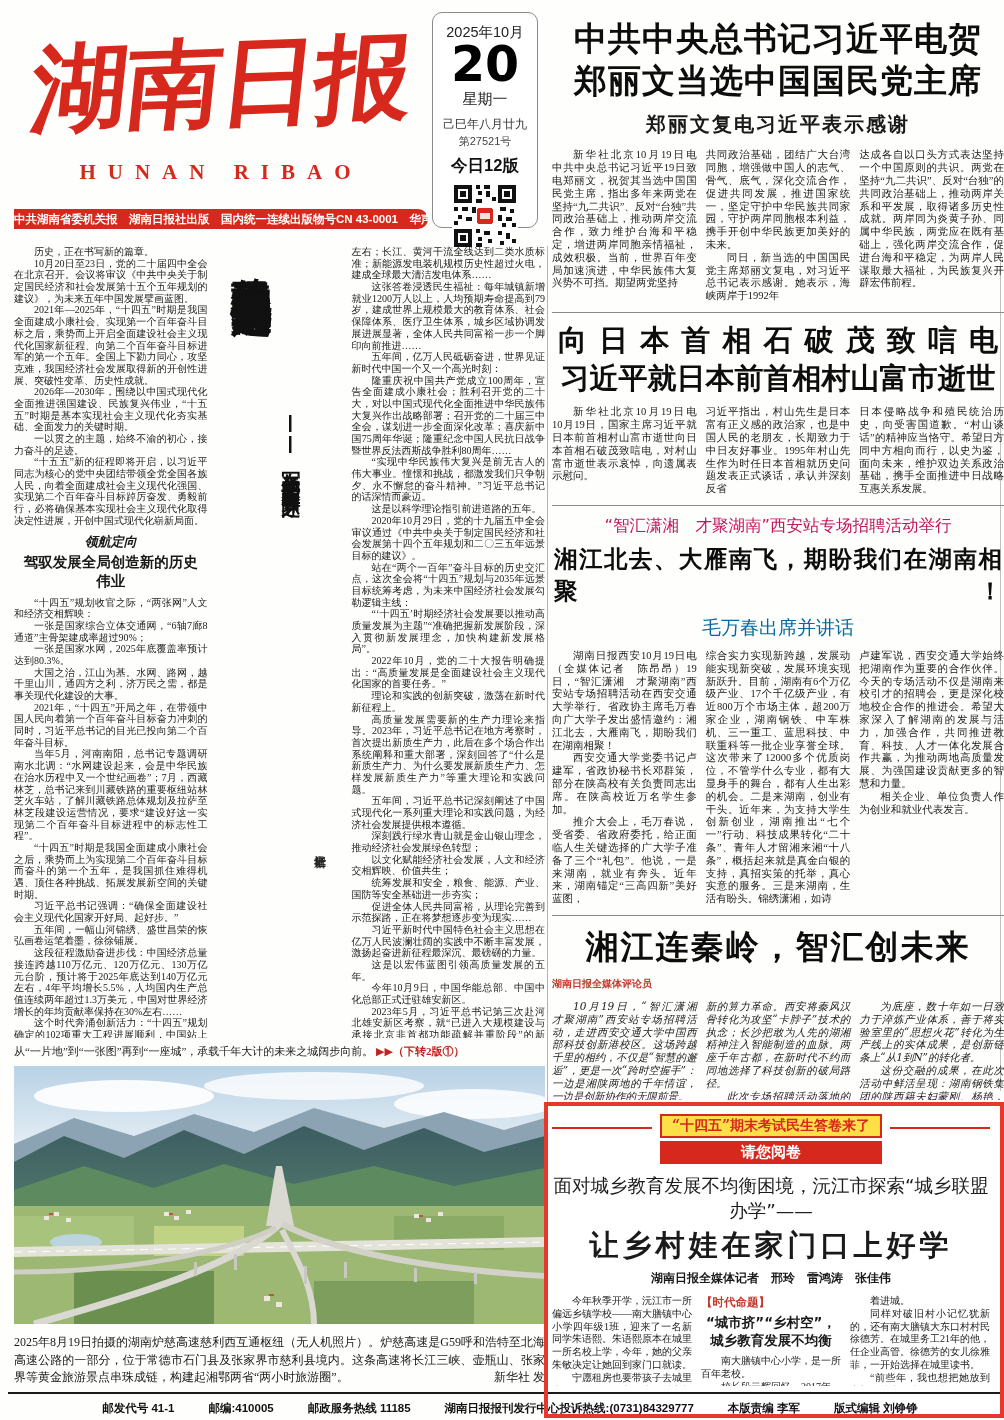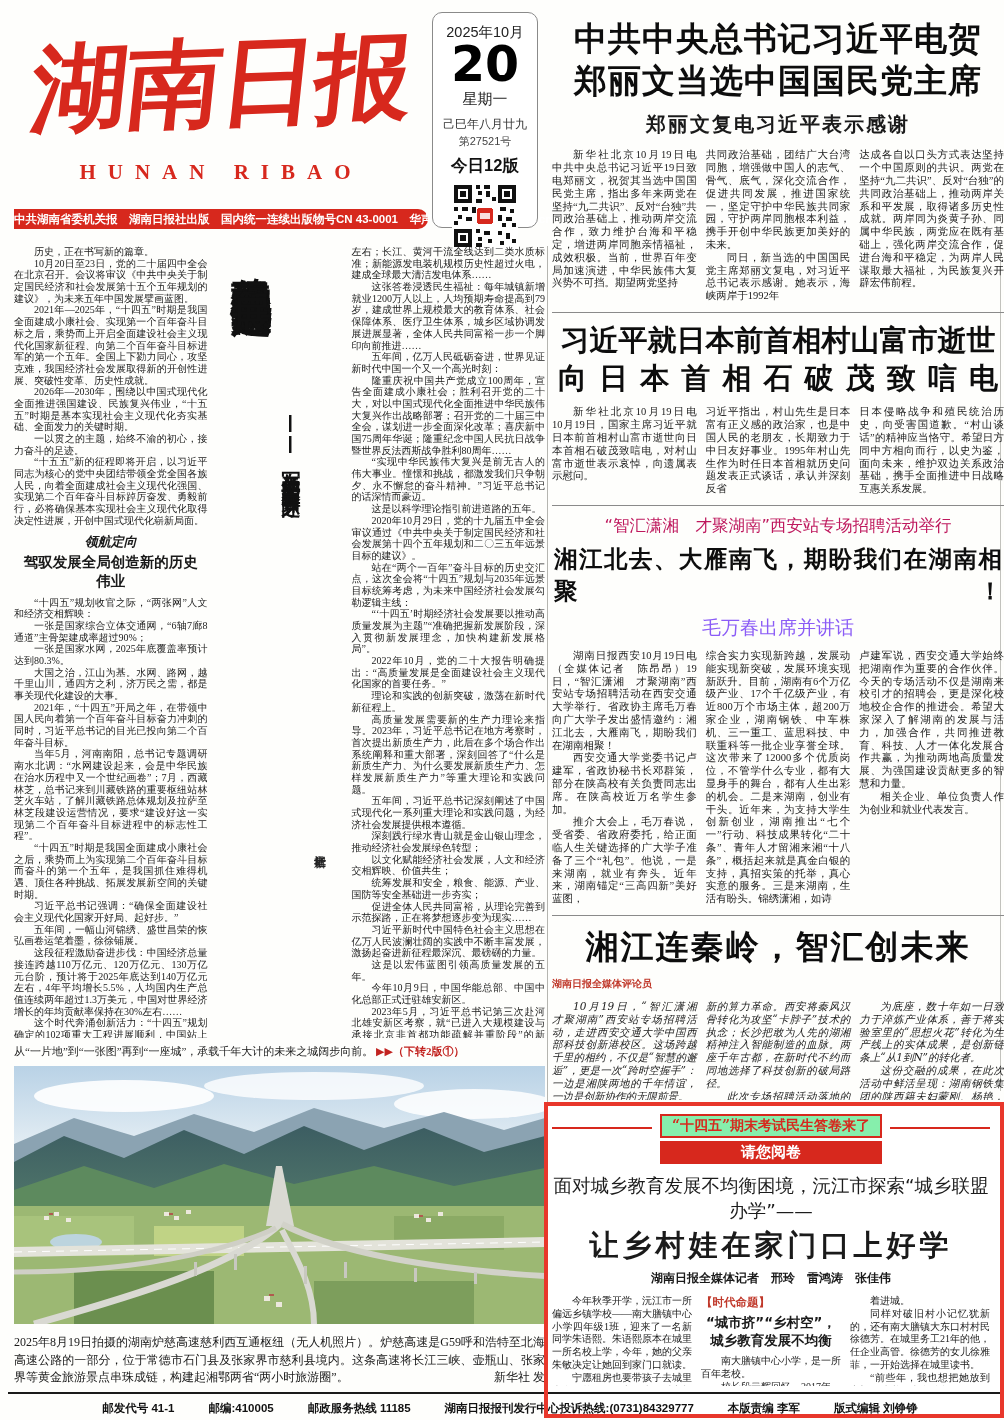--- a/index.html
+++ b/index.html
@@ -54,35 +54,35 @@
   
   .right-sec{position:absolute;left:552px;top:18px;width:452px;height:1082px;overflow:hidden;}
   .h-big{font-family:"DejaVu Sans",sans-serif;font-weight:bold;color:#0d0d0d;text-align:center;margin:0;}
   .a1 .h-line{font-size:33px;line-height:1.28;letter-spacing:1px;}
   .a1 .subtitle{font-size:20px;font-weight:bold;text-align:center;margin:9px 0 11px;letter-spacing:2px;}
   .a2 .h-line{font-size:29px;line-height:1.3;}
   .a2 .h-line2{font-size:29px;line-height:1.3;text-align:justify;text-align-last:justify;padding:0 6px;}
   .a2 .cols,.a1 .cols{margin-top:9px;}
   .a3 .kicker{font-family:"DejaVu Sans",sans-serif;font-size:16.5px;color:#be185d;text-align:center;margin:2px 0 6px;}
   .a3 .h-line{font-size:23.5px;text-align:justify;text-align-last:justify;padding:0 2px;}
-  .a3 .subtitle{font-family:"DejaVu Sans",sans-serif;font-size:19px;color:#8b5cf6;text-align:center;margin:8px 0 9px;}
+  .a3 .subtitle{font-family:"DejaVu Sans",sans-serif;font-size:19px;color:#0369a1;text-align:center;margin:8px 0 9px;}
   .a4 .h-line{font-size:33px;letter-spacing:2px;}
   .a4 .byline{font-family:"DejaVu Sans",sans-serif;font-size:10px;font-weight:bold;color:#c0392b;
         text-align:left;margin:7px 0 9px;}
   .a4 .para{font-style:italic;font-family:"DejaVu Serif",serif;}
   
   .redbox-bg{position:absolute;left:544px;top:1102px;width:460px;height:316px;background:#fff;z-index:2;}
   .redbox-border{position:absolute;left:544px;top:1102px;width:452px;height:308px;border:4px solid #e8372b;
         z-index:6;pointer-events:none;}
   .redbox-content{position:absolute;left:552px;top:1110px;width:438px;height:276px;z-index:4;overflow:hidden;}
   .badge-row{display:flex;align-items:flex-start;margin-top:4px;}
   .badge-line{flex:1;height:2px;background:#d7281d;margin-top:13px;}
   .badge-stack{text-align:center;margin:0 8px;}
   .badge1{display:inline-block;border:2px solid #d7281d;color:#d7281d;font-weight:bold;font-size:14px;
-        padding:1px 10px;background:#86efac;font-family:"DejaVu Serif",serif;}
+        padding:1px 10px;background:#fde047;font-family:"DejaVu Serif",serif;}
   .badge2{display:block;background:#d7281d;color:#fff;font-family:"DejaVu Sans",sans-serif;font-weight:bold;
         font-size:15px;padding:2px 0;margin-top:3px;}
   .a5 .kicker{font-family:"DejaVu Sans",sans-serif;font-size:18.5px;color:#1c1c1c;text-align:center;margin:9px 0 3px;}
   .a5 .h-line{font-family:"DejaVu Serif",serif;font-weight:bold;font-size:29px;text-align:center;
         letter-spacing:4px;margin:2px 0 4px;}
   .a5 .byline{font-family:"DejaVu Sans",sans-serif;font-size:12px;font-weight:bold;text-align:center;margin:0 0 8px;}
   .a5 .para{font-size:10px;line-height:1.28;}
   .c2label{color:#c0392b;font-weight:bold;font-size:11.5px;font-family:"DejaVu Sans",sans-serif;margin:0;}
   .c2subhead{font-family:"DejaVu Sans",sans-serif;font-weight:bold;font-size:13.5px;line-height:1.35;
         text-align:center;margin:3px 0 6px;}
@@ -298,22 +298,22 @@
           </div>
         <div class="col cont">
             <p class="para">达成各自以口头方式表达坚持一个中国原则的共识。两党在坚持“九二共识”、反对“台独”的共同政治基础上，推动两岸关系和平发展，取得诸多历史性成就。两岸同为炎黄子孙、同属中华民族，两党应在既有基础上，强化两岸交流合作，促进台海和平稳定，为两岸人民谋取最大福祉，为民族复兴开辟宏伟前程。</p>
           </div>
       </div>
     </div>
 
     <div class="rule"></div>
 
     <div class="a2">
+      <h1 class="h-big h-line2">向日本首相石破茂致唁电</h1>
       <h1 class="h-big h-line">习近平就日本前首相村山富市逝世</h1>
-      <h1 class="h-big h-line2">向日本首相石破茂致唁电</h1>
       <div class="cols">
         <div class="col">
             <p class="para">新华社北京10月19日电　10月19日，国家主席习近平就日本前首相村山富市逝世向日本首相石破茂致唁电，对村山富市逝世表示哀悼，向遗属表示慰问。</p>
           </div>
         <div class="col cont">
             <p class="para">习近平指出，村山先生是日本富有正义感的政治家，也是中国人民的老朋友，长期致力于中日友好事业。1995年村山先生作为时任日本首相就历史问题发表正式谈话，承认并深刻反省</p>
           </div>
         <div class="col cont">
             <p class="para">日本侵略战争和殖民统治历史，向受害国道歉。“村山谈话”的精神应当恪守。希望日方同中方相向而行，以史为鉴，面向未来，维护双边关系政治基础，携手全面推进中日战略互惠关系发展。</p>
           </div>

